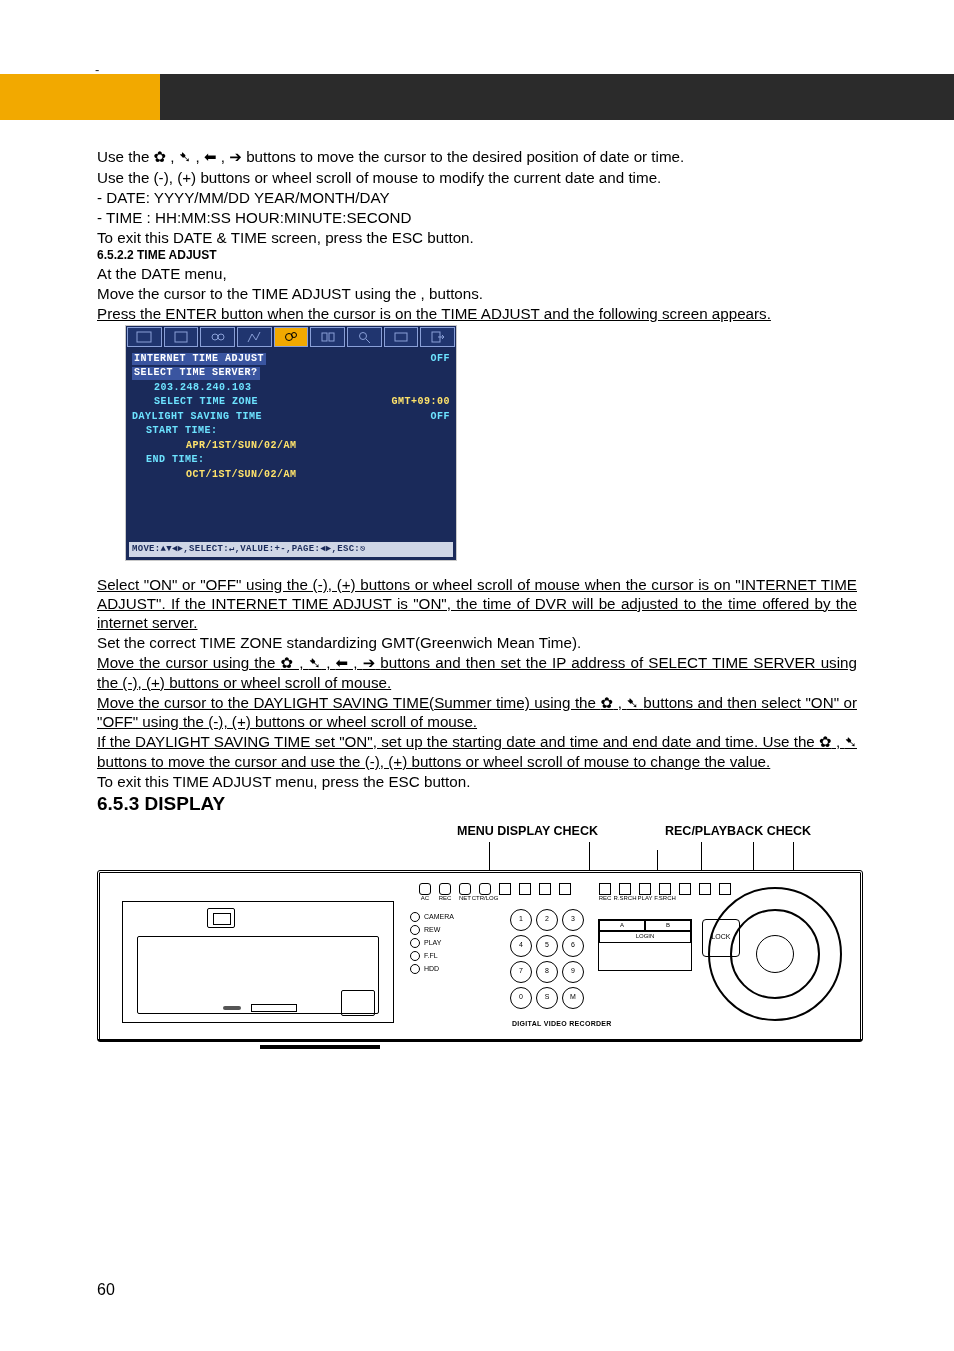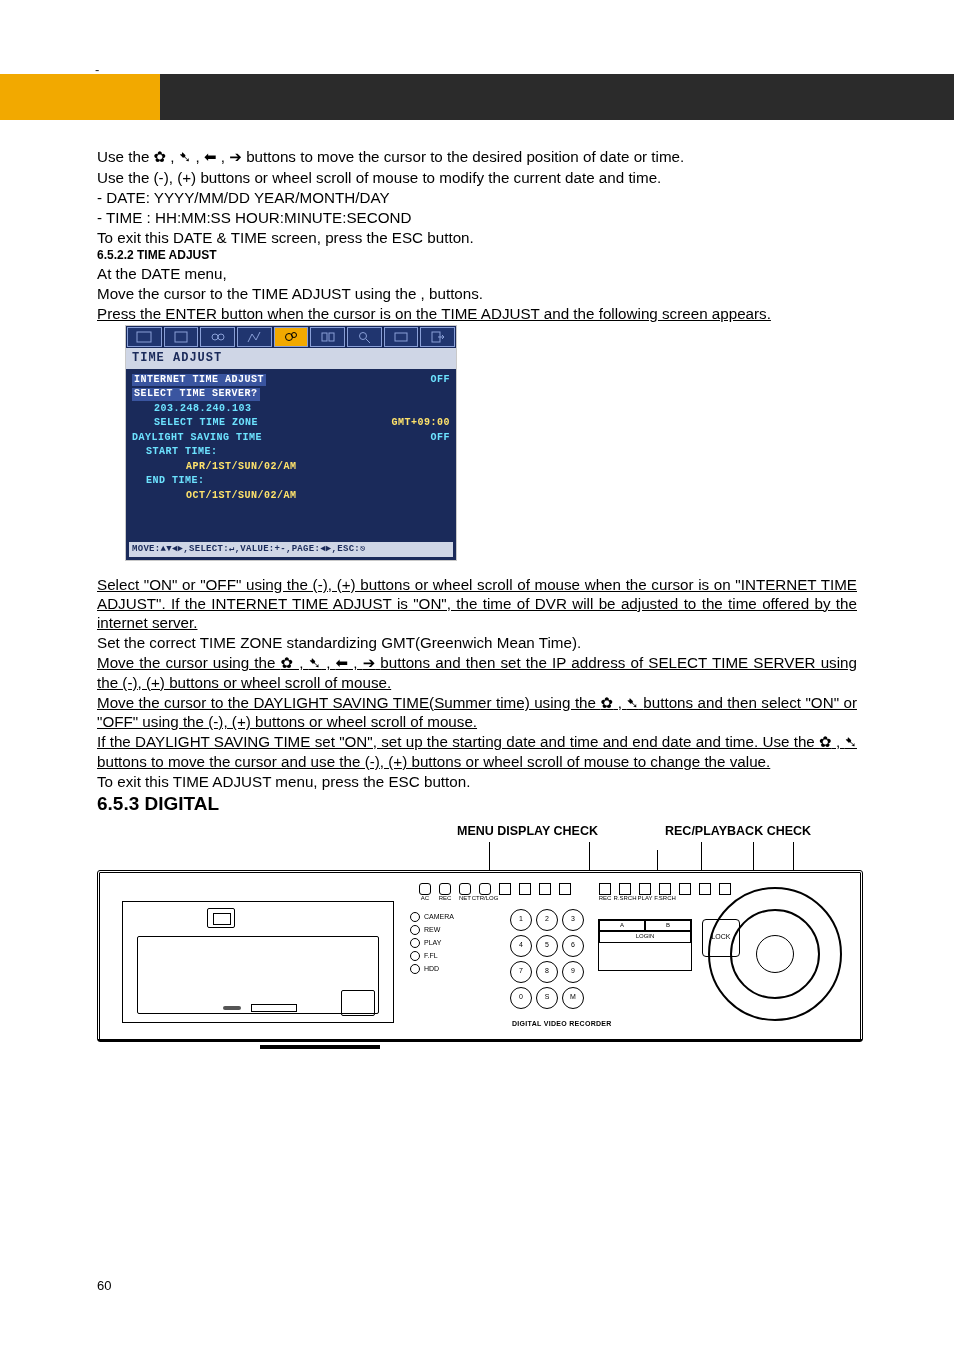--- a/index.html
+++ b/index.html
@@ -72,21 +72,21 @@
   .login-box .cell { flex:1; border:0.5px solid #000; text-align:center; padding:1px 0; }
   .lock { position:absolute; left:602px; top:46px; width:36px; height:36px; border:1.3px solid #000; border-radius:4px; display:flex; align-items:center; justify-content:center; font-size:7px; }
 
   .jog { position:absolute; right:18px; top:14px; width:130px; height:130px; border:2.2px solid #000; border-radius:50%; }
   .jog::before { content:""; position:absolute; left:20px; top:20px; right:20px; bottom:20px; border:2px solid #000; border-radius:50%; }
   .jog::after { content:""; position:absolute; left:46px; top:46px; right:46px; bottom:46px; border:1.7px solid #000; border-radius:50%; }
   .foot { position:absolute; left:-2px; right:-2px; bottom:-8px; height:6px; border-top:2px solid #000; }
   .base { position:absolute; left:160px; bottom:-10px; width:120px; height:4px; background:#000; }
   .model { position:absolute; left:412px; bottom:10px; font-size:7px; font-weight:bold; letter-spacing:0.3px; }
 
-  .pgno { position:absolute; left:97px; bottom:58px; font-size:13px; }
+  .pgno { position:absolute; left:97px; bottom:52px; font-size:16px; }
 </style>
 </head>
 <body>
 <div class="page">
 
 <div class="top-line">-</div>
 <div class="header-band"></div>
 <div class="header-tab"></div>
 
 <div class="body">
@@ -154,21 +154,20 @@
               <rect x="2" y="3" width="12" height="8" fill="none" stroke="#8aa0d8"></rect>
             </svg>
           </div>
       <div class="tab">
             <svg viewBox="0 0 16 14">
               <rect x="2" y="2" width="8" height="10" fill="none" stroke="#8aa0d8"></rect>
               <path d="M8 7 h6 m-2 -2 l2 2 l-2 2" fill="none" stroke="#8aa0d8"></path>
             </svg>
           </div>
     </div>
-    <div class="title-row">TIME ADJUST</div>
     <div class="menu-body">
       <div class="row">
             <span class="hl">INTERNET TIME ADJUST</span>
             <span class="cyan">OFF</span>
           </div>
       <div class="row">
             <span class="hl">SELECT TIME SERVER?</span>
             <span></span>
           </div>
       <div class="row">
@@ -222,21 +221,21 @@
     <span> buttons and then select "ON" or "OFF" using the (-), (+) buttons or wheel scroll of mouse.</span>
   </p>
   <p class="indent1 justify">
     <span>If the DAYLIGHT SAVING TIME set "ON", set up the starting date and time and end date and time. Use the </span>
     <span class="arrow">✿</span><span> , </span>
     <span class="arrow">➷</span>
     <span> buttons to move the cursor and use the (-), (+) buttons or wheel scroll of mouse to change the value.</span>
   </p>
   <p class="indent1">To exit this TIME ADJUST menu, press the ESC button.</p>
 
-  <p class="sec-h2">6.5.3  DIGITAL</p>
+  <p class="sec-h2">6.5.3  DISPLAY</p>
 
   <div class="device-wrap">
     <div class="labels-row">
       <span class="lab1">MENU DISPLAY CHECK</span>
       <span class="lab2">REC/PLAYBACK CHECK</span>
       <div class="tick a"></div>
       <div class="tick b"></div>
       <div class="tick c"></div>
       <div class="tick d"></div>
       <div class="tick e"></div>

